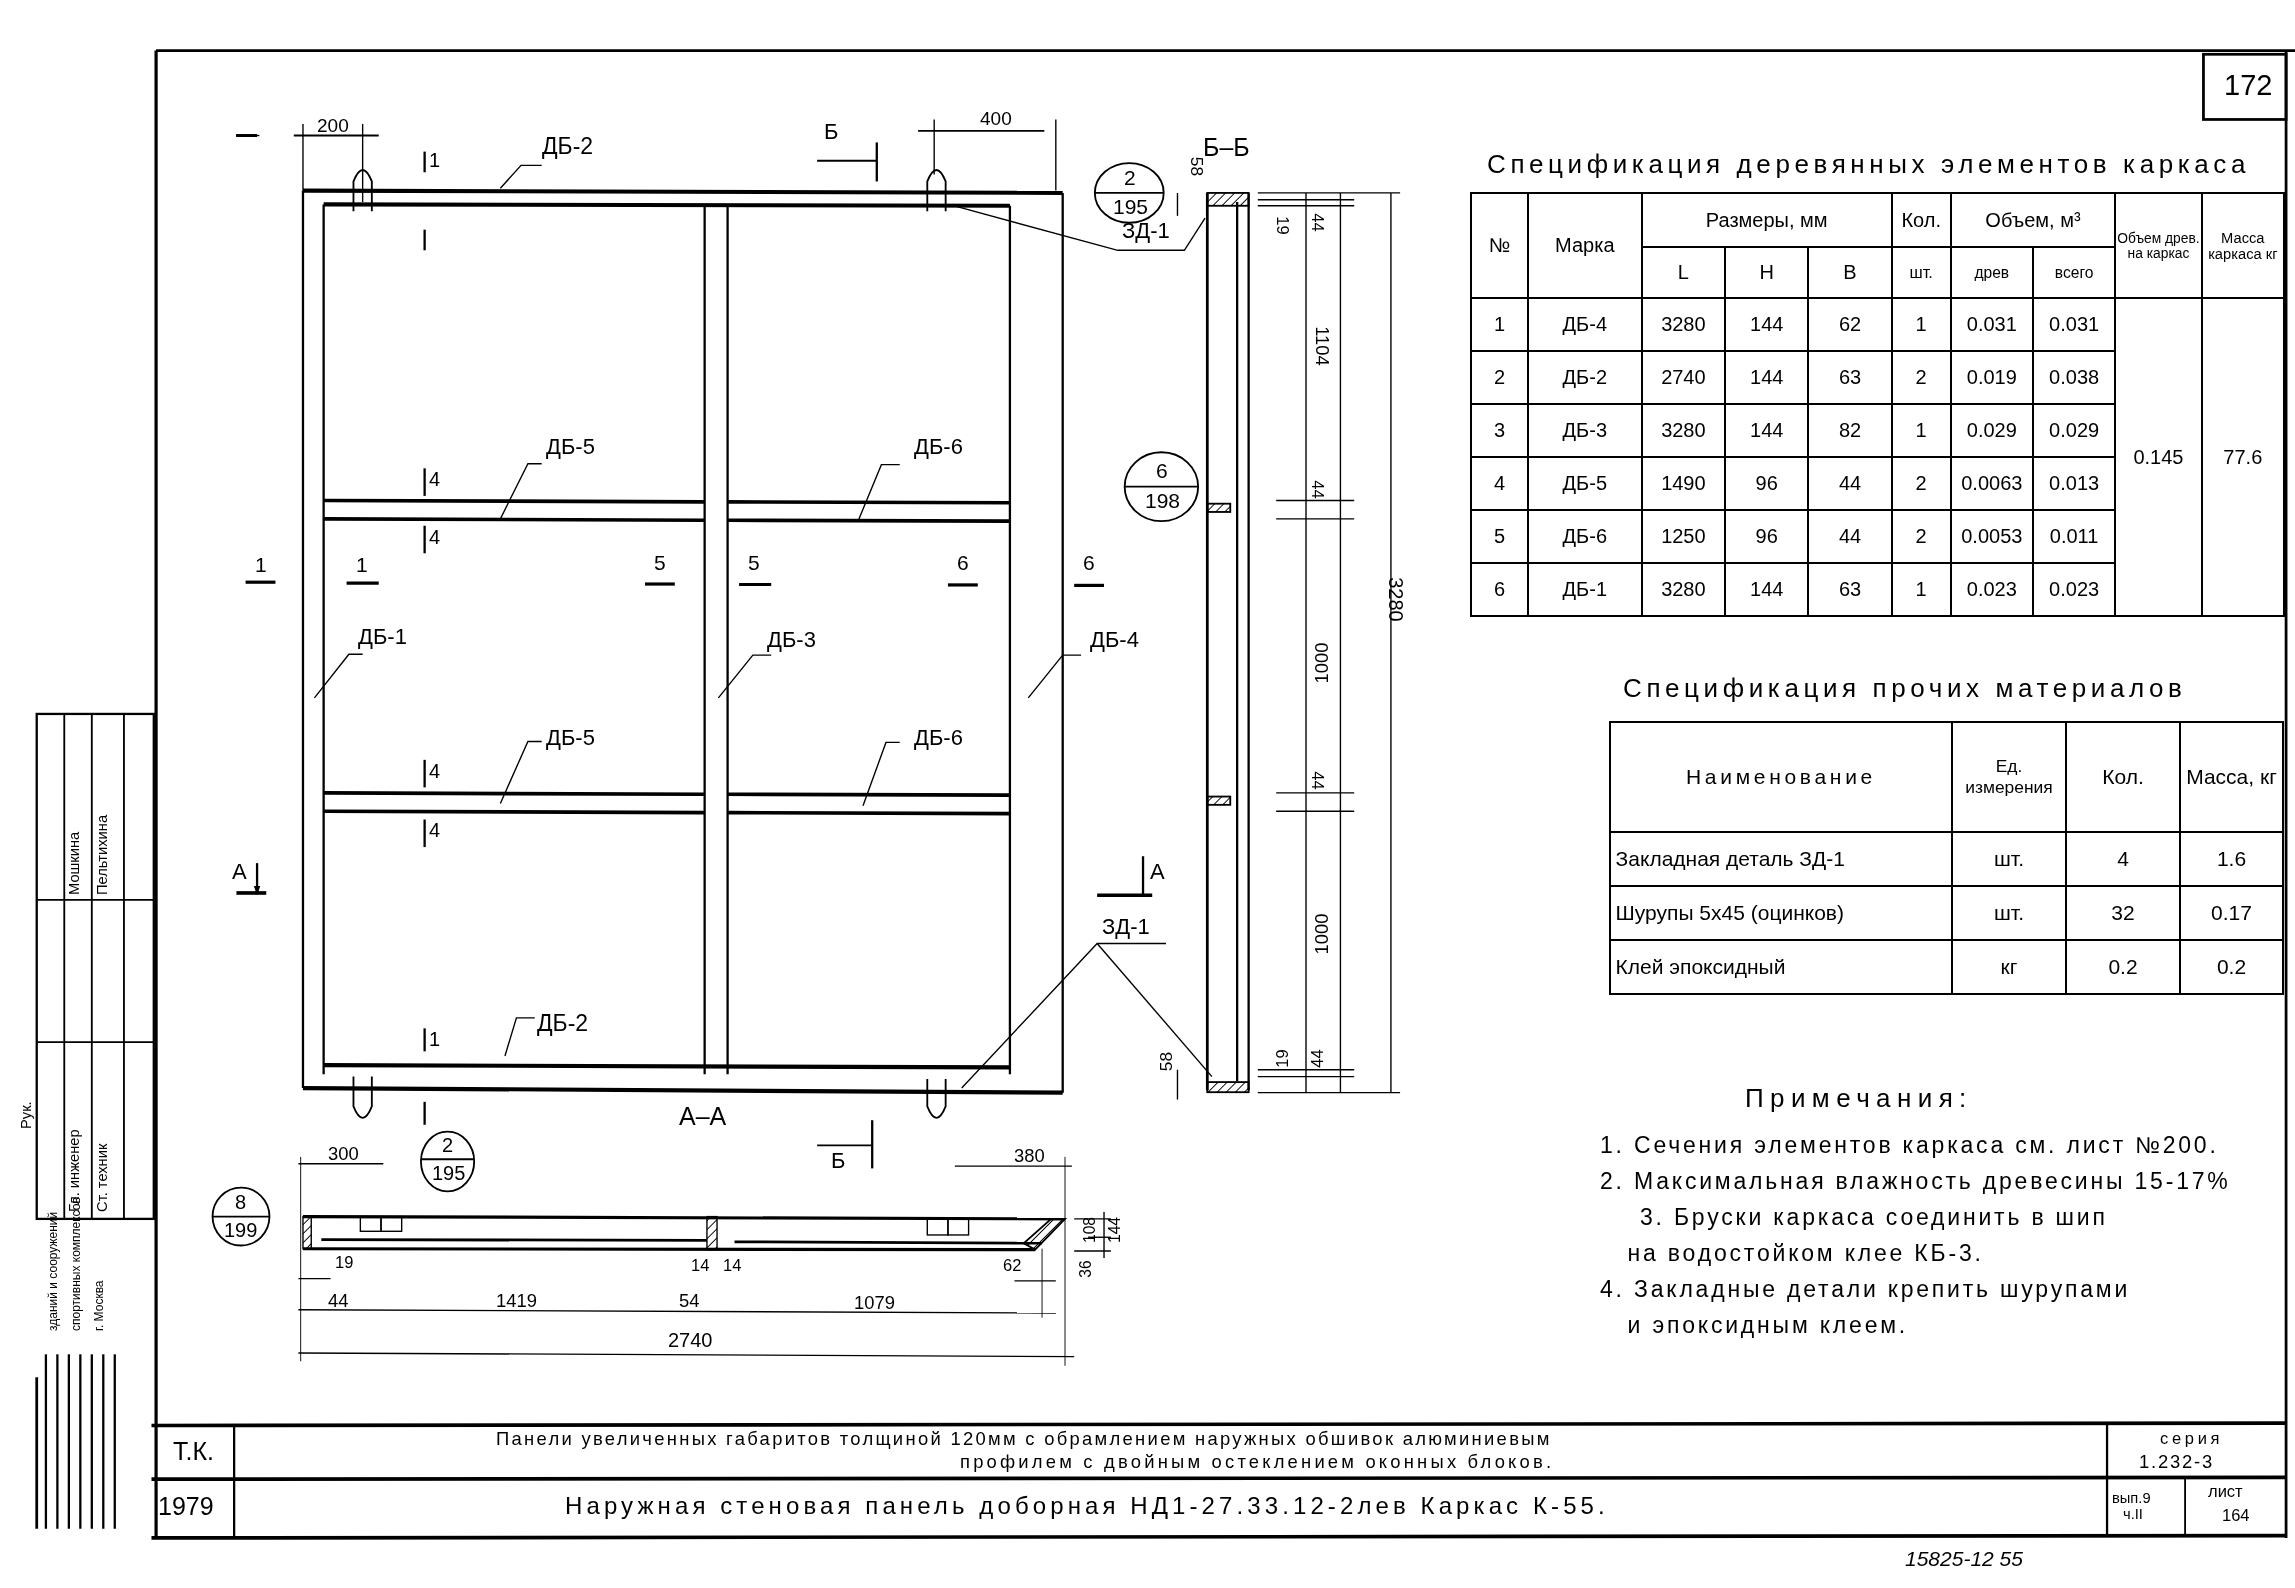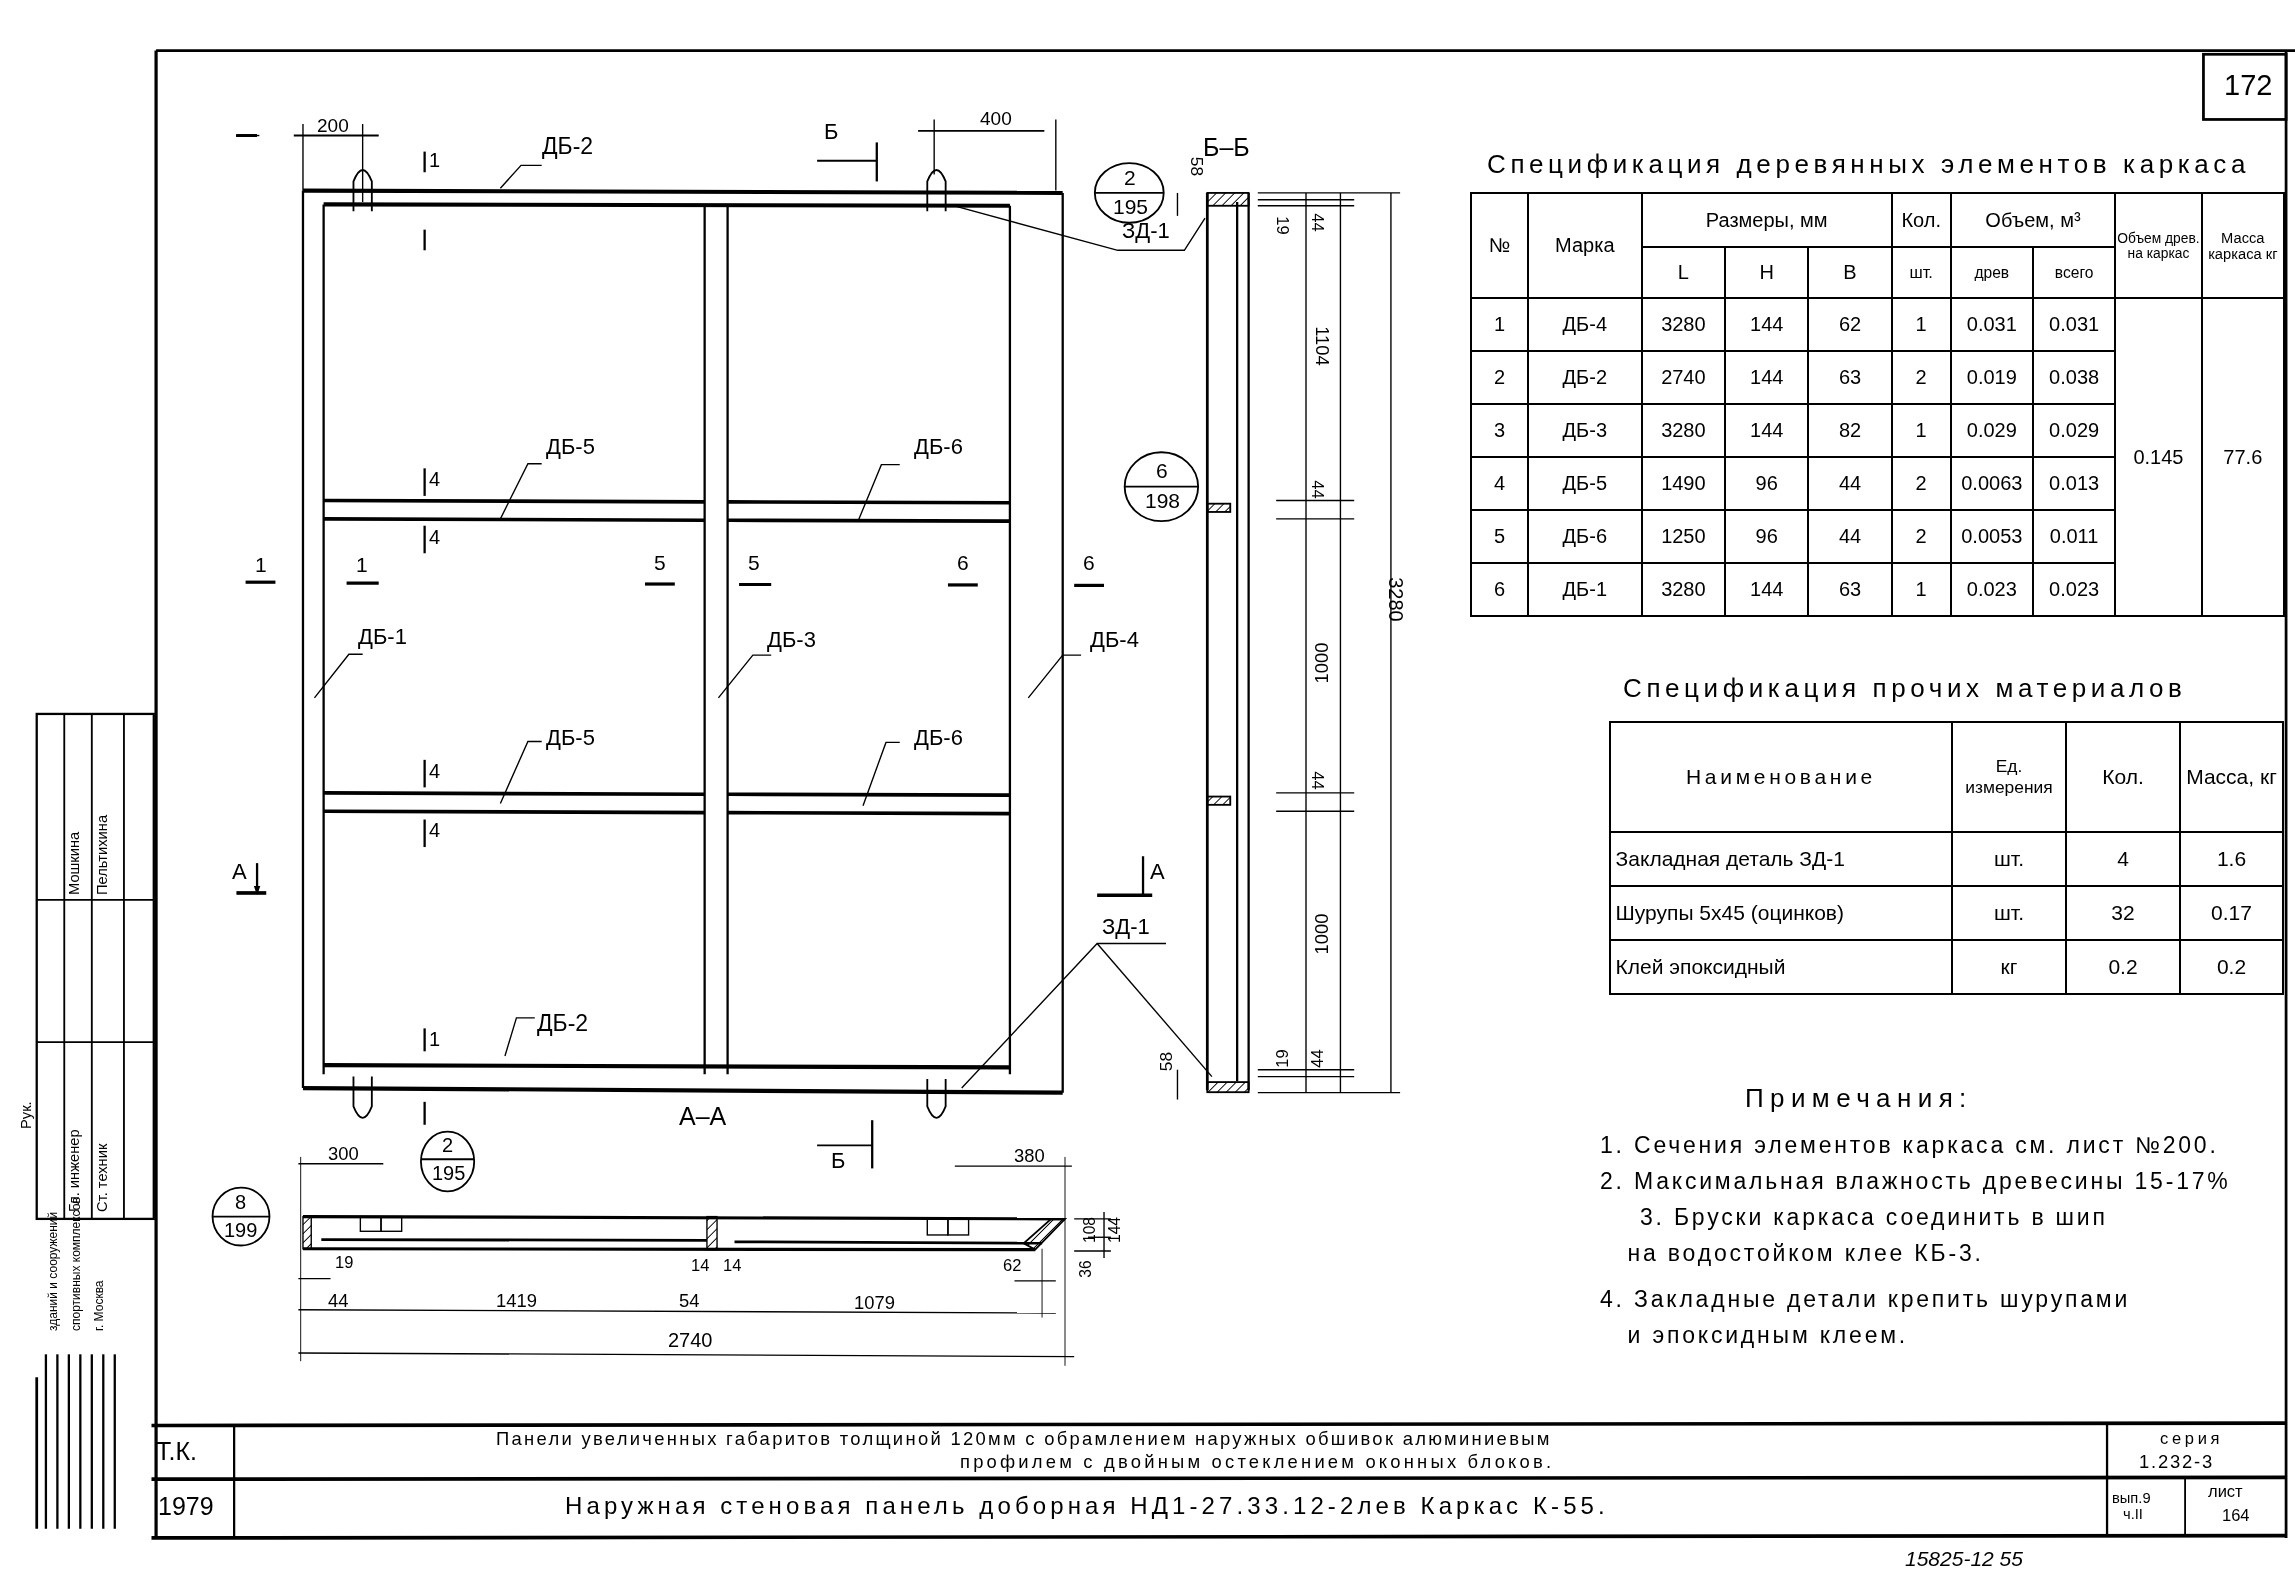--- a/index.html
+++ b/index.html
@@ -408,25 +408,25 @@
   </tr>
 </tbody>
   </table>
 
 <div class="abs" style="left:1745px;top:1083px;font-size:26px;letter-spacing:6.4px;">Примечания:</div>
 <div class="abs notes" style="left:1600px;top:1127px;">
   <div>1. Сечения элементов каркаса см. лист №200.</div>
   <div>2. Максимальная влажность древесины 15-17%</div>
   <div style="white-space:pre;margin-left:40px;">3. Бруски каркаса соединить в шип</div>
   <div style="white-space:pre;">   на водостойком клее КБ-3.</div>
-  <div style="white-space:pre;margin-top:10px;">4. Закладные детали крепить шурупами</div>
+  <div style="white-space:pre;">4. Закладные детали крепить шурупами</div>
   <div style="white-space:pre;">   и эпоксидным клеем.</div>
 </div>
 
-<div class="abs" style="left:156px;top:1437px;font-size:25px;">Т.К.</div>
+<div class="abs" style="left:173px;top:1437px;font-size:25px;">Т.К.</div>
 <div class="abs" style="left:158px;top:1492px;font-size:25px;">1979</div>
 <div class="abs" style="left:496px;top:1428px;font-size:18.4px;letter-spacing:2.3px;">Панели увеличенных габаритов толщиной 120мм с обрамлением наружных обшивок алюминиевым</div>
 <div class="abs" style="left:960px;top:1451px;font-size:18.4px;letter-spacing:3.2px;">профилем с двойным остеклением оконных блоков.</div>
 <div class="abs" style="left:565px;top:1492px;font-size:24px;letter-spacing:4.1px;">Наружная стеновая панель доборная НД1-27.33.12-2лев Каркас К-55.</div>
 <div class="abs" style="left:2160px;top:1429px;font-size:16.5px;letter-spacing:3.7px;">серия</div>
 <div class="abs" style="left:2139px;top:1451px;font-size:18.4px;letter-spacing:1.8px;">1.232-3</div>
 <div class="abs" style="left:2112px;top:1482px;font-size:14.7px;margin-top:8px;">вып.9</div>
 <div class="abs" style="left:2123px;top:1506px;font-size:14.7px;">ч.II</div>
 <div class="abs" style="left:2208px;top:1482px;font-size:16.5px;">лист</div>
 <div class="abs" style="left:2222px;top:1506px;font-size:16.5px;">164</div>

